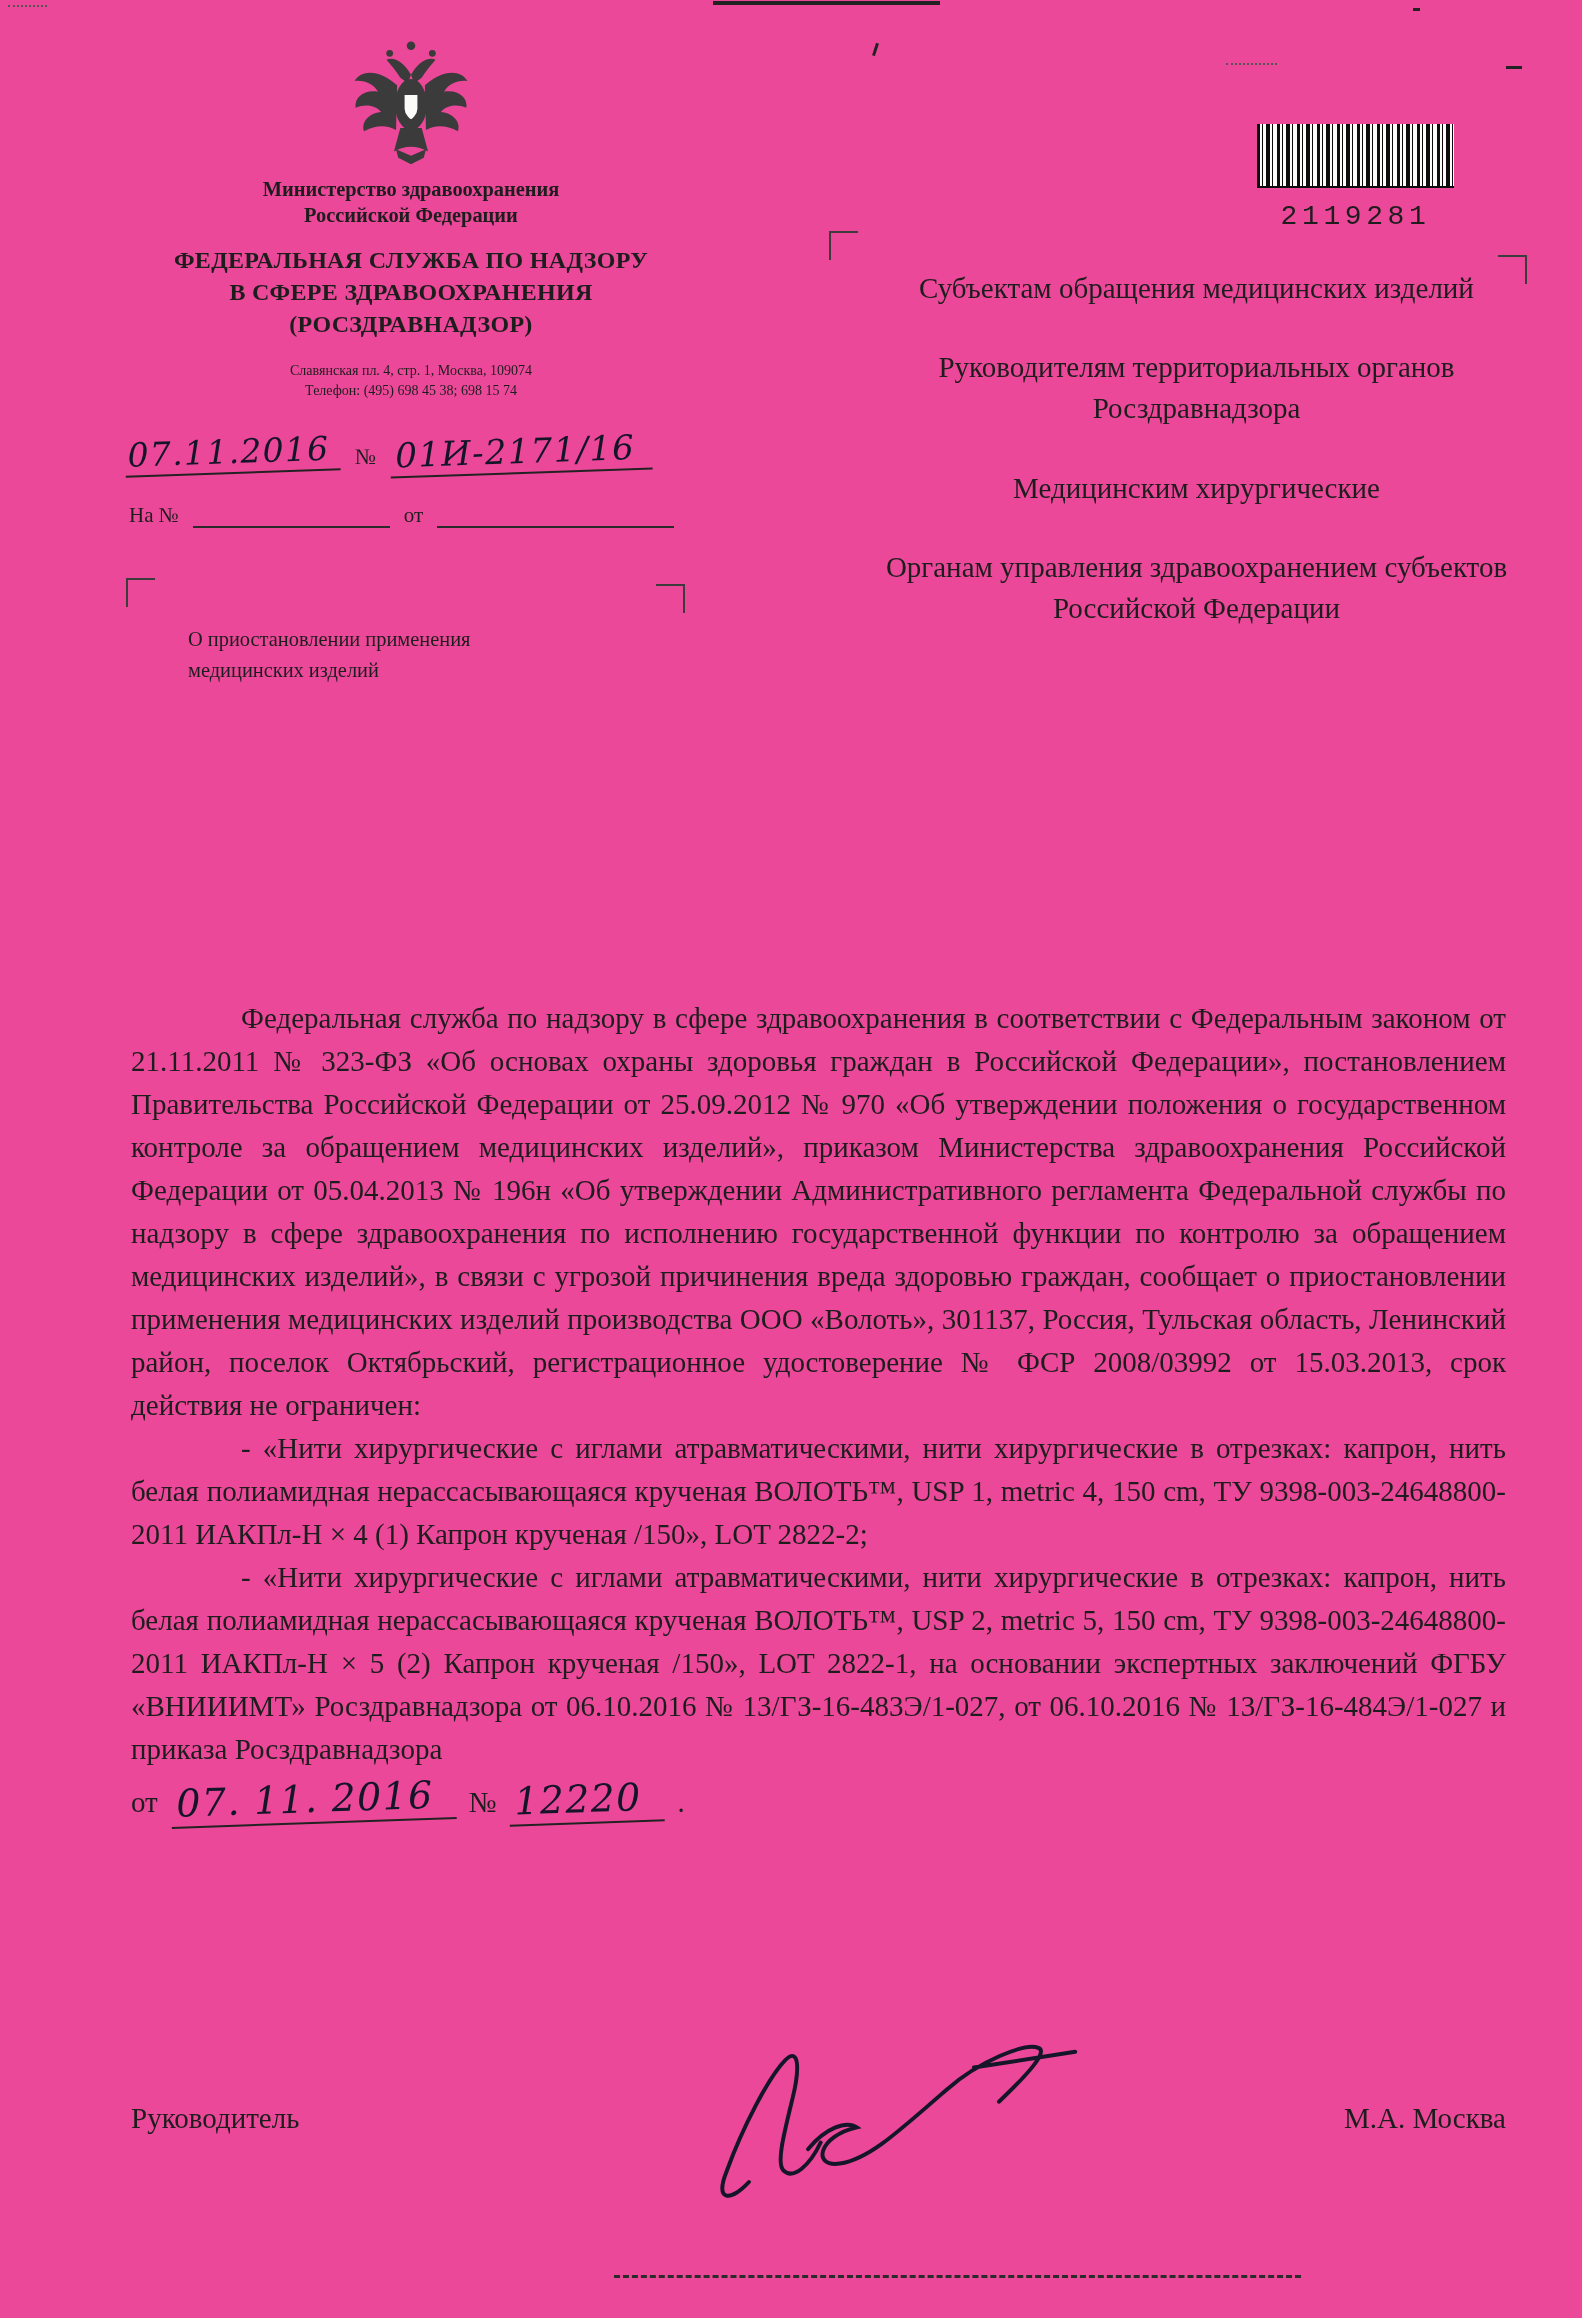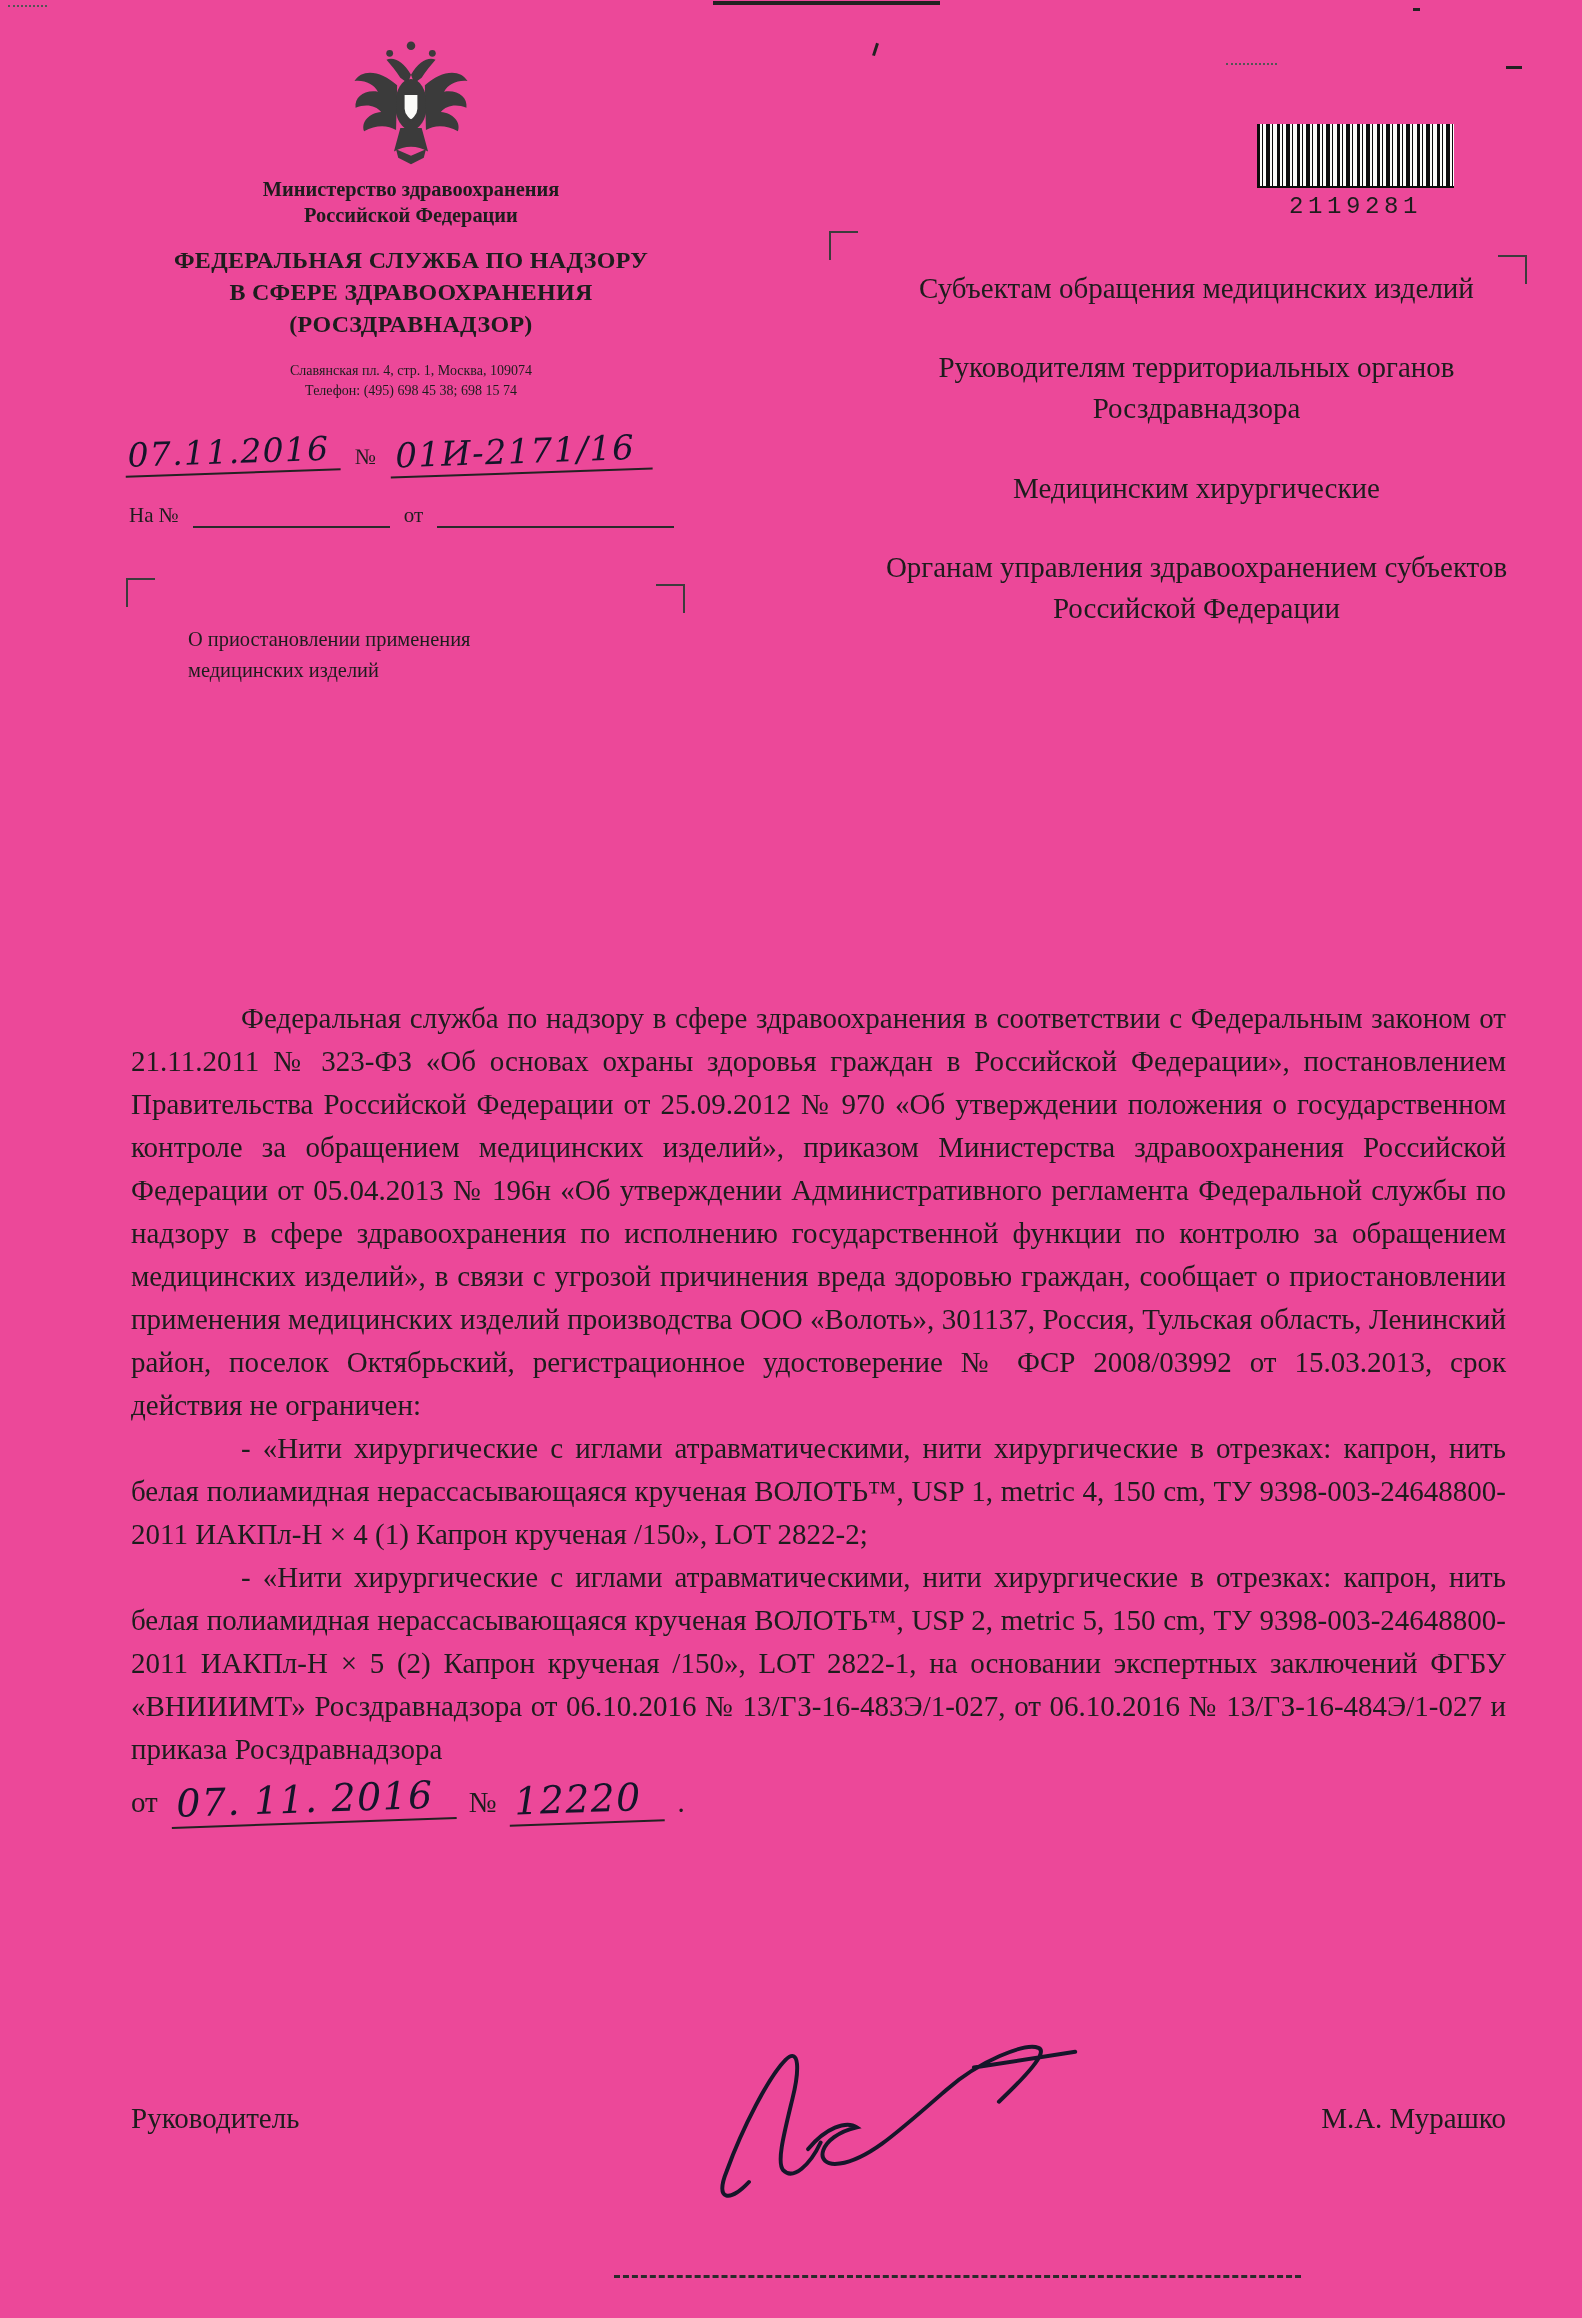--- a/index.html
+++ b/index.html
@@ -43,21 +43,21 @@
   .barcode-block { position:absolute; left:1257px; top:124px; width:197px; text-align:center; }
   .barcode-bars {
     height:64px; width:100%;
     background:repeating-linear-gradient(90deg,
       #0c0c0c 0 2.6px, #fbfbf9 2.6px 4.6px,
       #0c0c0c 4.6px 6px, #fbfbf9 6px 9.2px,
       #0c0c0c 9.2px 13px, #fbfbf9 13px 15px,
       #0c0c0c 15px 16.4px, #fbfbf9 16.4px 20px);
     border-bottom:2px solid #0c0c0c;
   }
-  .barcode-number { font-family:"Liberation Mono", monospace; font-size:24px; letter-spacing:4.6px; margin-top:5px; }
+  .barcode-number { font-family:"Liberation Mono", monospace; font-size:28px; letter-spacing:4.6px; margin-top:13px; }
 
   .addressees { position:absolute; left:868px; top:268px; width:657px; text-align:center; font-size:29px; line-height:1.42; }
   .addressee { margin-bottom:38px; }
 
   
   .body-text { position:absolute; left:131px; top:997px; width:1375px; font-size:29px; line-height:43px; text-align:justify; }
   .para { text-indent:110px; margin:0; }
   .closing-line { display:flex; align-items:baseline; gap:13px; margin-top:6.6px; font-size:29px; }
   .hw-big { font-size:38px; transform:rotate(-2deg); border-bottom:2.6px solid #222; padding:0 22.3px 1.3px 5.3px; }
 
@@ -156,18 +156,18 @@
       <span>.</span>
     </div>
   </div>
 
   <svg class="signature-svg" width="421" height="191" viewBox="0 0 640 290">
     <path d="M120 240 C90 272 68 268 86 224 C110 158 150 80 176 54 C197 34 197 70 186 114 C173 168 162 210 172 222 C187 238 213 214 229 180 M210 190 C236 158 268 146 284 157 C226 170 215 218 258 212 C300 206 340 170 420 100 C470 56 540 28 560 36 C576 42 540 80 500 118 M462 66 L616 42" stroke="#16162a" stroke-width="6" fill="none" stroke-linecap="round"></path>
   </svg>
 
   <div class="sign-row">
     <span>Руководитель</span>
-    <span>М.А. Мурашко</span>
+    <span>М.А. Москва</span>
   </div>
 
   <div class="bottom-dash"></div>
 </div>
 
 
 </body></html>

